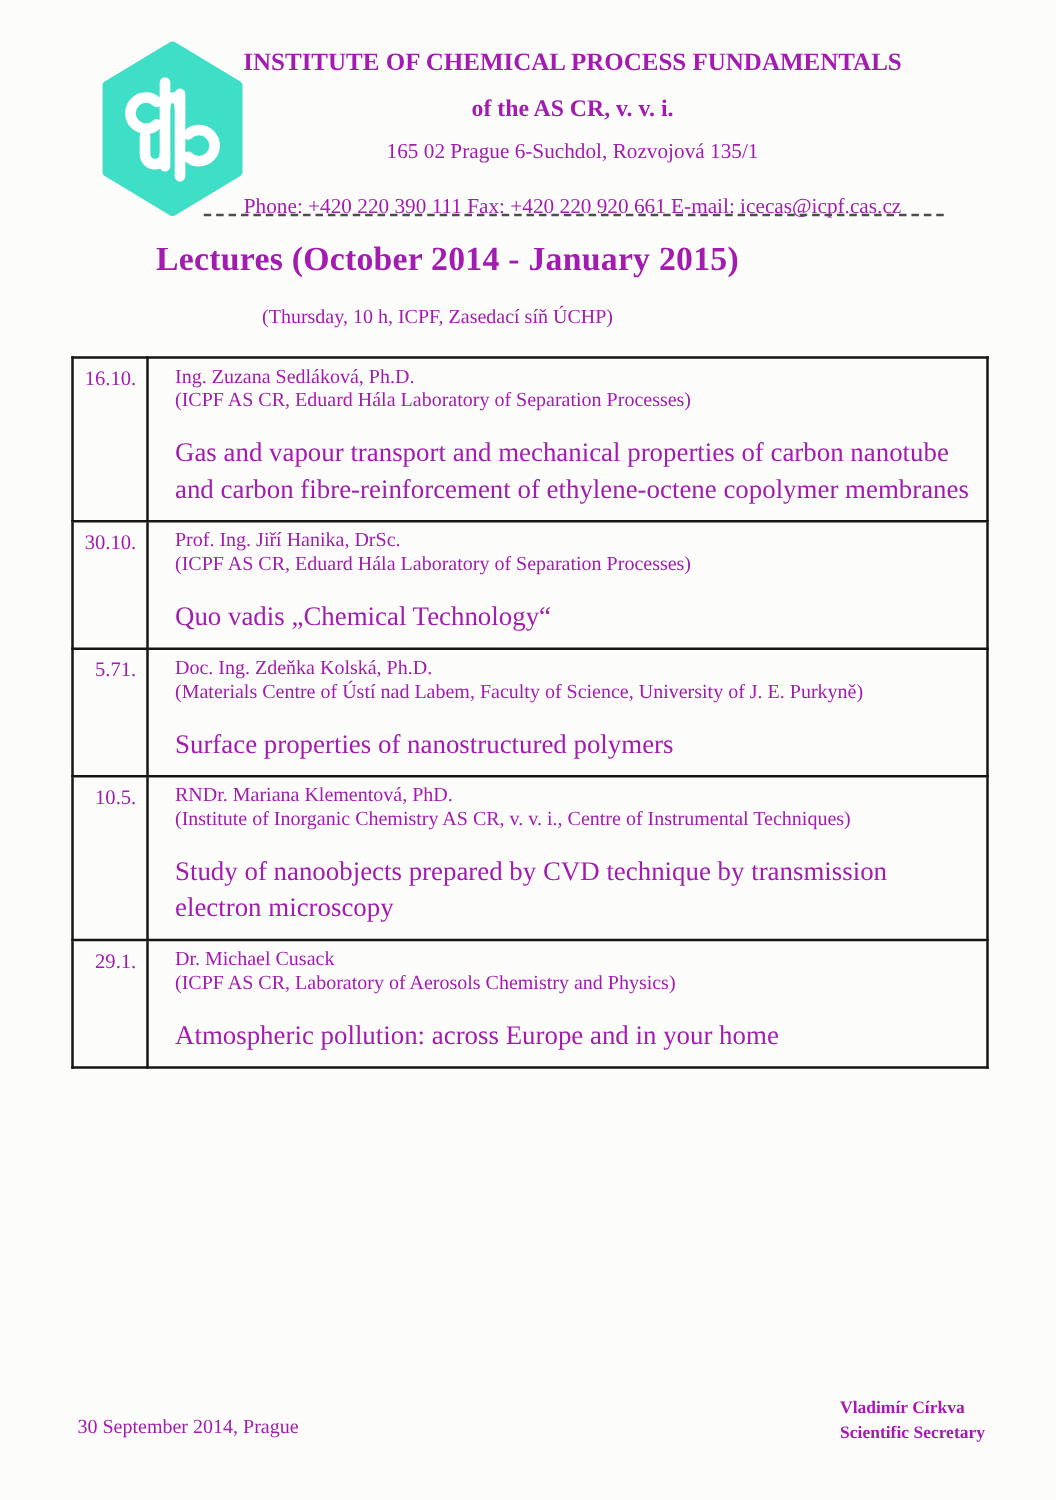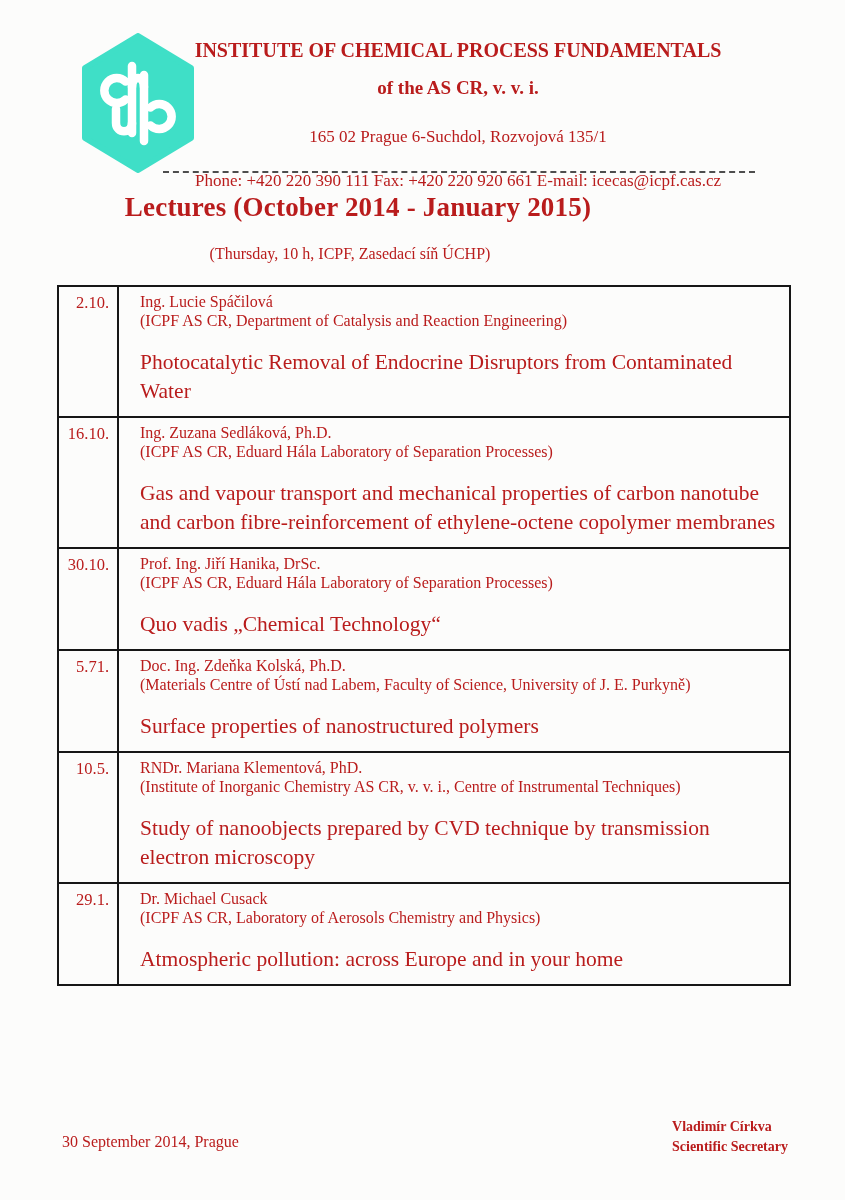--- a/index.html
+++ b/index.html
@@ -5,40 +5,40 @@
   * { margin: 0; padding: 0; box-sizing: border-box; }
   html, body { background: #e8e8e8; }
   .page {
     position: relative;
     width: 845px;
     height: 1200px;
     margin: 0 auto;
     background: #fcfcfb;
     overflow: hidden;
     font-family: "Liberation Serif", serif;
-    color: #b91c1c;
+    color: #a21caf;
   }
 
   
   .logo-wrap {
     position: absolute;
     left: 78px;
     top: 33px;
     width: 120px;
     height: 140px;
   }
   .header-text {
     position: absolute;
     left: 158px;
     top: 39px;
     width: 600px;
     text-align: center;
   }
   .inst-line1 { font-size: 20px; line-height: 23px; font-weight: bold; margin-bottom: 15px; }
-  .inst-line2 { font-size: 19px; line-height: 22px; font-weight: bold; margin-bottom: 28px; }
+  .inst-line2 { font-size: 19px; line-height: 22px; font-weight: bold; margin-bottom: 12px; }
   .inst-addr  { font-size: 17px; line-height: 20px; margin-bottom: 24px; }
   .inst-contact { font-size: 17px; line-height: 20px; }
   .dashed-sep {
     position: absolute;
     left: 163px;
     top: 171px;
     width: 592px;
     border-top: 2px dashed #4d4d4d;
   }
 
@@ -139,28 +139,20 @@
     <div class="inst-contact">Phone: +420 220 390 111 Fax: +420 220 920 661 E-mail: icecas@icpf.cas.cz</div>
   </div>
 
   <div class="dashed-sep"></div>
 
   <div class="doc-title">Lectures (October 2014 - January 2015)</div>
   <div class="doc-subtitle">(Thursday, 10 h, ICPF, Zasedací síň ÚCHP)</div>
 
   <table class="lectures">
     <tbody id="lectures-body">
-    <tr>
-      <td class="date-cell">2.10.</td>
-      <td class="content-cell">
-        <div class="speaker">Ing. Lucie Spáčilová</div>
-        <div class="affiliation">(ICPF AS CR, Department of Catalysis and Reaction Engineering)</div>
-        <div class="lecture-title">Photocatalytic Removal of Endocrine Disruptors from Contaminated Water</div>
-      </td>
-    </tr>
 
     <tr>
       <td class="date-cell">16.10.</td>
       <td class="content-cell">
         <div class="speaker">Ing. Zuzana Sedláková, Ph.D.</div>
         <div class="affiliation">(ICPF AS CR, Eduard Hála Laboratory of Separation Processes)</div>
         <div class="lecture-title">Gas and vapour transport and mechanical properties of carbon nanotube and carbon fibre-reinforcement of ethylene-octene copolymer membranes</div>
       </td>
     </tr>
 

